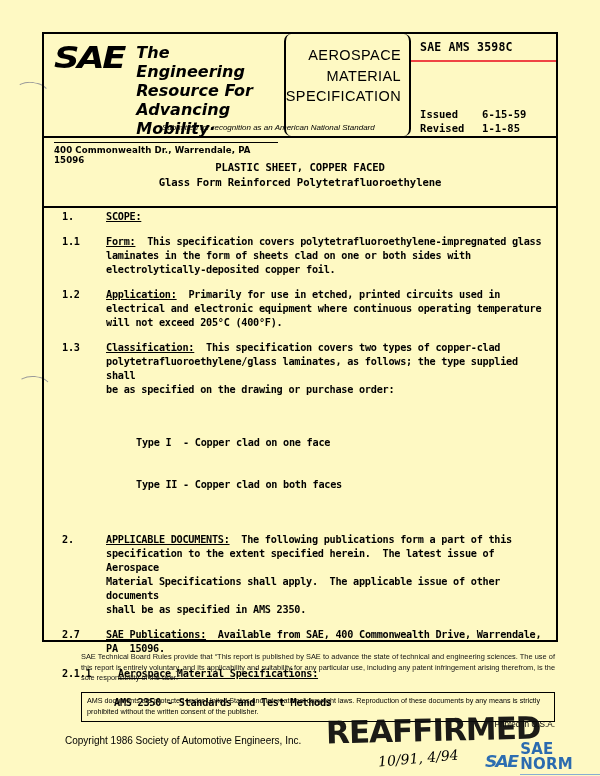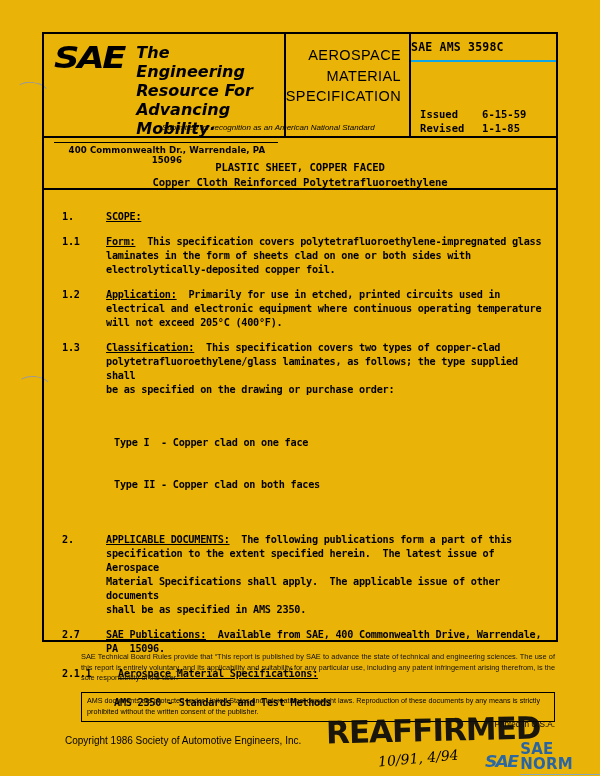--- a/index.html
+++ b/index.html
@@ -13,21 +13,21 @@
     height: 776px;
     position: relative;
     font-family: "Liberation Sans", sans-serif;
     color: #000;
     overflow: hidden;
   }
 
   .page {
     position: absolute;
     inset: 0;
-    background: #eab308;
+    background: #fef9c3;
   }
 
   
   .frame {
     position: absolute;
     left: 42px;
     top: 32px;
     width: 516px;
     height: 610px;
     border: 2px solid #000;
@@ -76,61 +76,62 @@
   }
   .addr-rule {
     border-top: 1.5px solid #000;
     margin: 4px 2px 2px 0;
   }
   .addr {
     font-family: "DejaVu Sans", sans-serif;
     font-weight: bold;
     font-size: 8.6px;
     letter-spacing: .1px;
-    text-align: center;
   }
   .submitted {
     position: absolute;
     left: 118px;
     bottom: 4px;
     width: 270px;
     font-size: 8px;
     font-family: "Liberation Sans", sans-serif;
     white-space: nowrap;
     font-style: italic;
   }
 
   .hdr-mid {
     flex: 1;
     border-left: 2px solid #000;
     border-right: 2px solid #000;
     box-sizing: border-box;
     padding: 11px 8px 0 0;
     text-align: right;
     margin-left: -2px;
+    border-radius: 7px;
   }
   .hdr-mid .t {
     font-family: "Liberation Sans", sans-serif;
     font-size: 14.5px;
     line-height: 1.42;
     letter-spacing: .4px;
   }
 
   .hdr-right {
     width: 147px;
     box-sizing: border-box;
     display: flex;
     flex-direction: column;
   }
   .spec-no {
     height: 33px;
-    border-bottom: 2px solid #0ea5e9;
+    border-bottom: 2px solid #ef4444;
     box-sizing: border-box;
     display: flex;
     align-items: center;
+    padding-left: 9px;
     font-family: "DejaVu Sans Mono", monospace;
     font-size: 11.5px;
     font-weight: bold;
     letter-spacing: .2px;
   }
   .dates {
     flex: 1;
     padding: 6px 0 0 9px;
     font-family: "DejaVu Sans Mono", monospace;
     font-size: 10.5px;
@@ -139,21 +140,21 @@
     margin-top: 40px;
   }
   .dates .row span.lbl { display: inline-block; width: 62px; }
   .dates .sup { margin-top: 9px; letter-spacing: -.2px; }
 
   
   .title-block {
     position: absolute;
     left: 0; right: 0;
     top: 104px;
-    height: 52px;
+    height: 70px;
     border-bottom: 2px solid #000;
     box-sizing: border-box;
     text-align: center;
     padding-top: 22px;
     font-family: "DejaVu Sans Mono", monospace;
     font-size: 10.6px;
     font-weight: bold;
     line-height: 1.45;
     letter-spacing: -.1px;
   }
@@ -169,21 +170,21 @@
     font-size: 10.2px;
     font-weight: bold;
     line-height: 1.37;
     letter-spacing: -.25px;
   }
   .clause { display: flex; margin-bottom: 11px; }
   .num { width: 44px; flex: 0 0 44px; }
   .num.wide { width: 56px; flex: 0 0 56px; }
   .txt { flex: 1; white-space: pre-wrap; }
   u.h { text-decoration: underline; }
-  .types { margin: 11px 0 0 52px; white-space: pre; }
+  .types { margin: 11px 0 0 74px; white-space: pre; }
   .ams-line { margin: 10px 0 0 52px; }
 
   
   .footer {
     position: absolute;
     left: 81px;
     top: 652px;
     width: 474px;
     font-family: "Liberation Sans", sans-serif;
   }
@@ -328,21 +329,21 @@
             <span class="lbl">Revised</span><span>1-1-85</span>
           </div>
         </div>
       </div>
 
       <div class="submitted">Submitted for recognition as an American National Standard</div>
     </div>
 
     <div class="title-block">
       <div>PLASTIC SHEET, COPPER FACED</div>
-      <div>Copper Cloth Reinforced Polytetrafluoroethylene</div>
+      <div>Glass Form Reinforced Polytetrafluoroethylene</div>
     </div>
 
     <div class="body">
 
       <div class="clause">
         <div class="num">1.</div>
         <div class="txt"><u class="h">SCOPE:</u></div>
       </div>
 
       <div class="clause">

